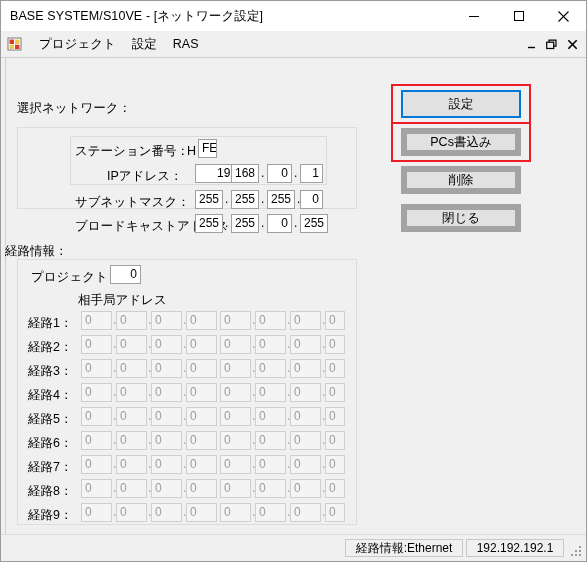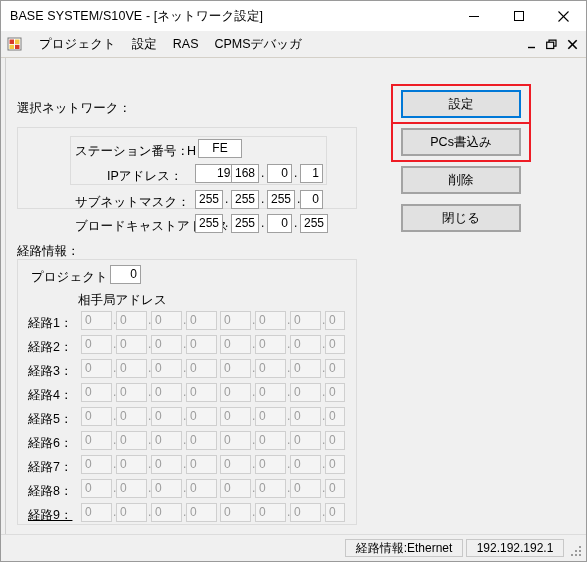--- a/index.html
+++ b/index.html
@@ -185,21 +185,21 @@
     width: 22px;
     display: flex;
     align-items: center;
     justify-content: center;
   }
 
   
   .btn {
     position: absolute;
     box-sizing: border-box;
-    border: 2px solid #a3a3a3;
+    border: 6px solid #a3a3a3;
     background: #e1e1e1;
     font-family: "Liberation Sans", "DejaVu Sans", sans-serif;
     font-size: 12.5px;
     color: #000;
     display: flex;
     align-items: center;
     justify-content: center;
     white-space: nowrap;
   }
   .btn.focused {
@@ -287,21 +287,20 @@
         <rect x="1" y="2" width="13" height="12" fill="#ffffff" stroke="#7a7a7a" stroke-width="1"></rect>
         <rect x="2.5" y="3.5" width="4.5" height="4.5" fill="#d83b2a"></rect>
         <rect x="8" y="3.5" width="4.5" height="4.5" fill="#f4c842"></rect>
         <rect x="2.5" y="8.8" width="4.5" height="4.2" fill="#f4c842"></rect>
         <rect x="8" y="8.8" width="4.5" height="4.2" fill="#d83b2a"></rect>
       </svg>
     </div>
     <div class="menu-item">プロジェクト</div>
     <div class="menu-item">設定</div>
     <div class="menu-item">RAS</div>
-    <div class="menu-item">CPMSデバッガ</div>
 
     <div class="mdi-controls">
       <div class="mdi-btn">
         <svg width="11" height="11" viewBox="0 0 11 11">
             <line x1="1" y1="8.5" x2="8" y2="8.5" stroke="#000" stroke-width="1.4"></line>
           </svg>
       </div>
       <div class="mdi-btn">
         <svg width="12" height="11" viewBox="0 0 12 11">
           <rect x="0.7" y="3.2" width="7" height="6.3" fill="none" stroke="#000" stroke-width="1.2"></rect>
@@ -322,21 +321,21 @@
       <div class="vscroll-edge"></div>
 
       <div class="label" style="left:16px; top:42px;">選択ネットワーク：</div>
 
       <div class="groupbox" style="left:16px; top:69px; width:340px; height:82px;"></div>
 
       <div class="groupbox" style="left:69px; top:78px; width:257px; height:49px;"></div>
 
       <div class="label" style="left:74px; top:85px;">ステーション番号：</div>
       <div class="label" style="left:186px; top:85px;">H</div>
-      <div class="tbox center" style="left:197px; top:81px; width:44px;">FE</div>
+      <div class="tbox center" style="left:197px; top:81px; width:19px;">FE</div>
 
       <div class="label" style="left:106px; top:110px;">IPアドレス：</div>
       <div class="tbox" style="left:194px; top:106px; width:46px;">192</div>
       <div class="dot" style="left:224px; top:106px;">.</div>
       <div class="tbox" style="left:230px; top:106px; width:28px;">168</div>
       <div class="dot" style="left:260px; top:106px;">.</div>
       <div class="tbox" style="left:266px; top:106px; width:25px;">0</div>
       <div class="dot" style="left:293px; top:106px;">.</div>
       <div class="tbox" style="left:299px; top:106px; width:23px;">1</div>
 
@@ -351,21 +350,21 @@
 
       <div class="label" style="left:74px; top:160px;">ブロードキャストアドレス：</div>
       <div class="tbox" style="left:194px; top:156px; width:28px;">255</div>
       <div class="dot" style="left:224px; top:156px;">.</div>
       <div class="tbox" style="left:230px; top:156px; width:28px;">255</div>
       <div class="dot" style="left:260px; top:156px;">.</div>
       <div class="tbox" style="left:266px; top:156px; width:25px;">0</div>
       <div class="dot" style="left:293px; top:156px;">.</div>
       <div class="tbox" style="left:299px; top:156px; width:28px;">255</div>
 
-      <div class="label" style="left:16px; top:185px;">経路情報：</div>
+      <div class="label" style="left:4px; top:185px;">経路情報：</div>
       <div class="groupbox" style="left:16px; top:201px; width:340px; height:266px;"></div>
 
       <div class="label" style="left:30px; top:211px;">プロジェクト：</div>
       <div class="tbox" style="left:109px; top:207px; width:31px;">0</div>
 
       <div class="label" style="left:77px; top:234px;">相手局アドレス</div>
 
       <div id="route-rows">
           <div class="label" style="left: 27px; top: 257px;">経路1：</div>
           <div class="tbox disabled" style="left: 80px; top: 253px; width: 31px; text-align: left;">0</div>
@@ -480,21 +479,21 @@
           <div class="tbox disabled" style="left: 150px; top: 421px; width: 31px; text-align: left;">0</div>
           <div class="dot disabled" style="left: 182px; top: 421px;">.</div>
           <div class="tbox disabled" style="left: 185px; top: 421px; width: 31px; text-align: left;">0</div>
           <div class="tbox disabled" style="left: 219px; top: 421px; width: 31px; text-align: left;">0</div>
           <div class="dot disabled" style="left: 251px; top: 421px;">.</div>
           <div class="tbox disabled" style="left: 254px; top: 421px; width: 31px; text-align: left;">0</div>
           <div class="dot disabled" style="left: 286px; top: 421px;">.</div>
           <div class="tbox disabled" style="left: 289px; top: 421px; width: 31px; text-align: left;">0</div>
           <div class="dot disabled" style="left: 321px; top: 421px;">.</div>
           <div class="tbox disabled" style="left: 324px; top: 421px; width: 20px; text-align: left;">0</div>
-          <div class="label" style="left: 27px; top: 449px; text-decoration: underline;">経路9：</div>
+          <div class="label" style="left: 27px; top: 449px;">経路9：</div>
           <div class="tbox disabled" style="left: 80px; top: 445px; width: 31px; text-align: left;">0</div>
           <div class="dot disabled" style="left: 112px; top: 445px;">.</div>
           <div class="tbox disabled" style="left: 115px; top: 445px; width: 31px; text-align: left;">0</div>
           <div class="dot disabled" style="left: 147px; top: 445px;">.</div>
           <div class="tbox disabled" style="left: 150px; top: 445px; width: 31px; text-align: left;">0</div>
           <div class="dot disabled" style="left: 182px; top: 445px;">.</div>
           <div class="tbox disabled" style="left: 185px; top: 445px; width: 31px; text-align: left;">0</div>
           <div class="tbox disabled" style="left: 219px; top: 445px; width: 31px; text-align: left;">0</div>
           <div class="dot disabled" style="left: 251px; top: 445px;">.</div>
           <div class="tbox disabled" style="left: 254px; top: 445px; width: 31px; text-align: left;">0</div>

